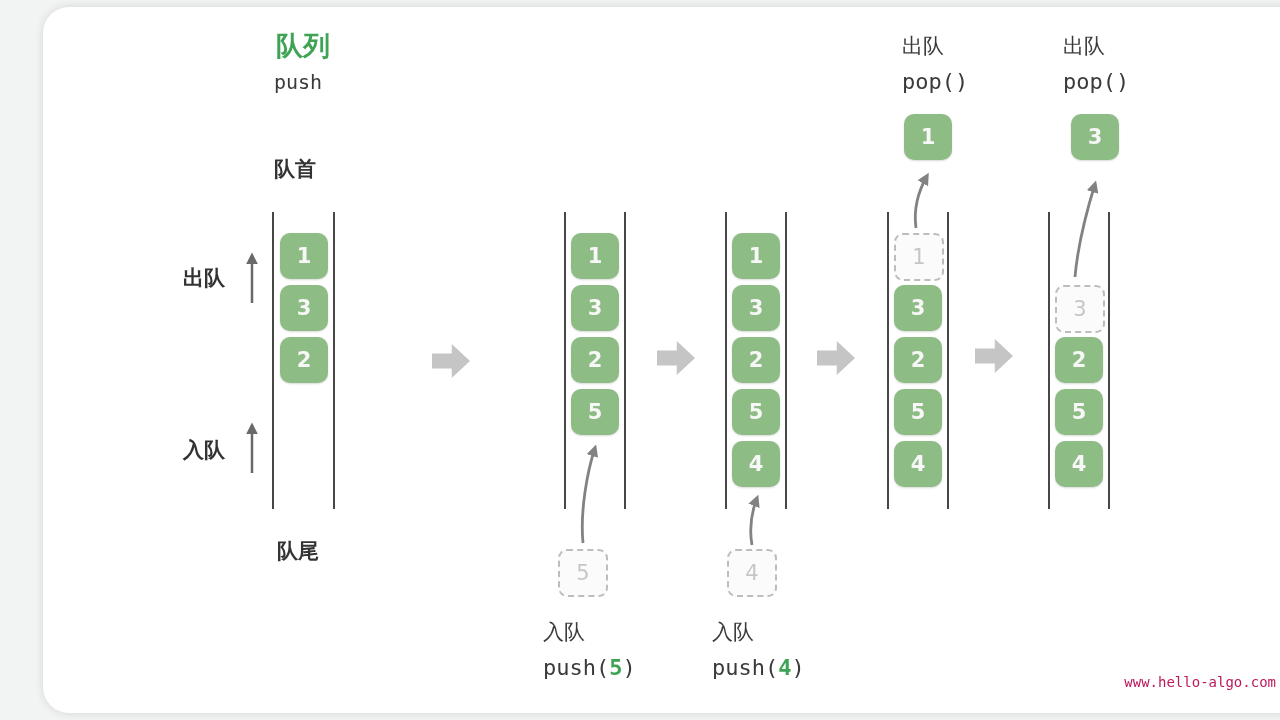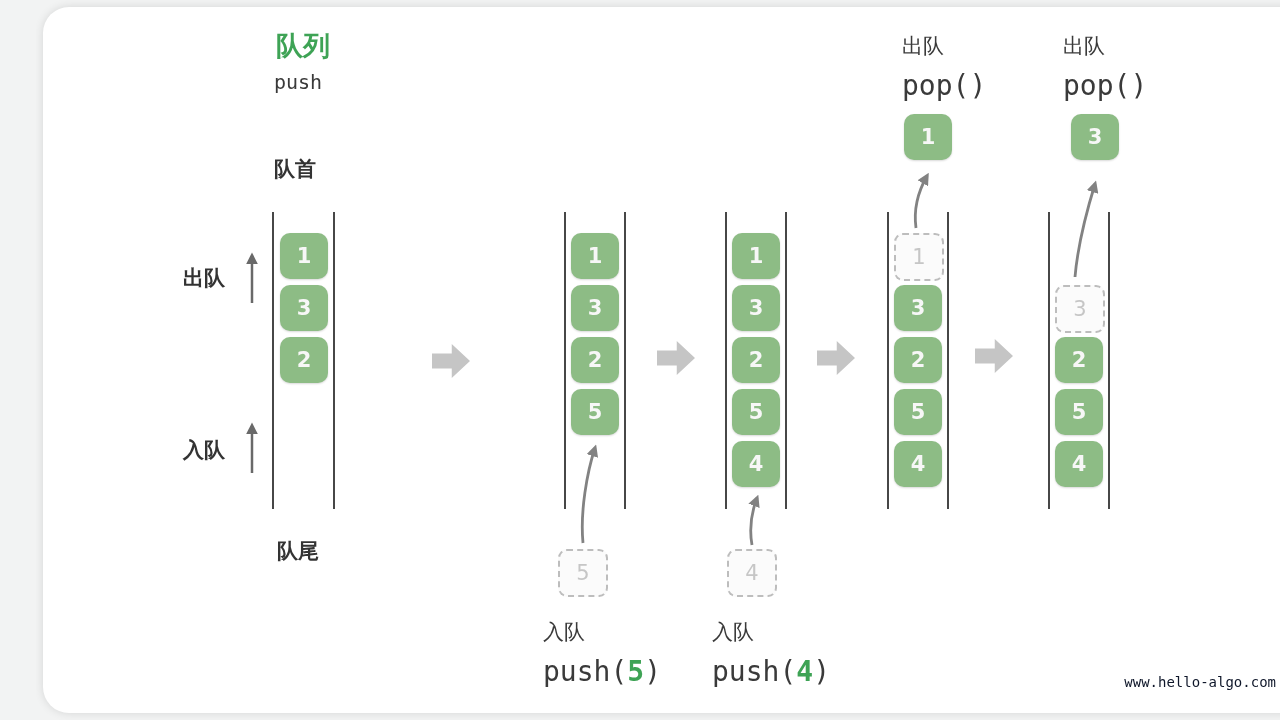--- a/index.html
+++ b/index.html
@@ -30,36 +30,36 @@
   .c1{left:244px;} .c2{left:535px;} .c3{left:696px;} .c4{left:858px;} .c5{left:1019px;}
   .r1{top:233px;} .r2{top:285px;} .r3{top:337px;} .r4{top:389px;} .r5{top:441px;}
   .staged1{left:522px;top:549px;width:46px;height:44px;}
   .staged2{left:691px;top:549px;width:46px;height:44px;}
   .popped1{left:868px;top:114px;}
   .popped2{left:1035px;top:114px;}
 
   
   .op{position:absolute;color:#3A3A3A;}
   .op .zh{font-size:21px;color:#3A3A3A;}
-  .op .code{font-family:"DejaVu Sans Mono","Liberation Mono",monospace;font-size:28px;margin-top:9px;color:#3A3A3A;}
+  .op .code{font-family:"DejaVu Sans Mono","Liberation Mono",monospace;font-size:22px;margin-top:9px;color:#3A3A3A;}
   .op .code .arg{color:#3EA355;font-weight:700;}
   .pop-op1{left:866px;top:32px;}
   .pop-op2{left:1027px;top:32px;}
   .push-op1{left:507px;top:618px;}
   .push-op2{left:676px;top:618px;}
 
   
   .block-arrow{position:absolute;width:38px;height:34px;background:#C5C5C5;
     -webkit-clip-path:polygon(0 28%,52% 28%,52% 0,100% 50%,52% 100%,52% 72%,0 72%);
     clip-path:polygon(0 28%,52% 28%,52% 0,100% 50%,52% 100%,52% 72%,0 72%);}
   .ba1{left:396px;top:344px;} .ba2{left:621px;top:341px;} .ba3{left:781px;top:341px;} .ba4{left:939px;top:339px;}
 
   .svg-overlay{position:absolute;left:0;top:0;pointer-events:none;}
 
-  .watermark{right:40px;top:674px;font-size:14px;color:#0f172a;
+  .watermark{right:40px;top:674px;font-size:14px;color:#be185d;
              font-family:"DejaVu Sans Mono","Liberation Mono",monospace;}
 </style>
 </head>
 <body>
 
 <div class="stage">
   <div class="card"></div>
 
   <div class="abs title-zh">队列</div>
   <div class="abs title-en">push</div>

